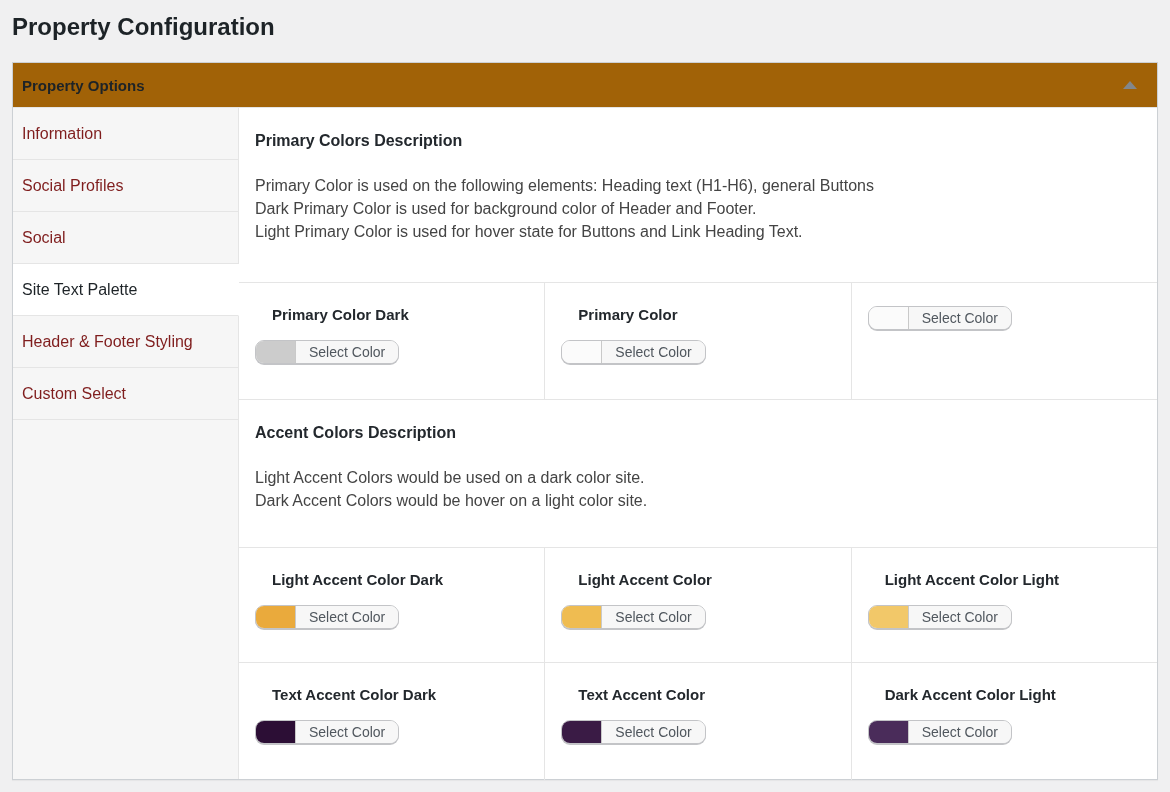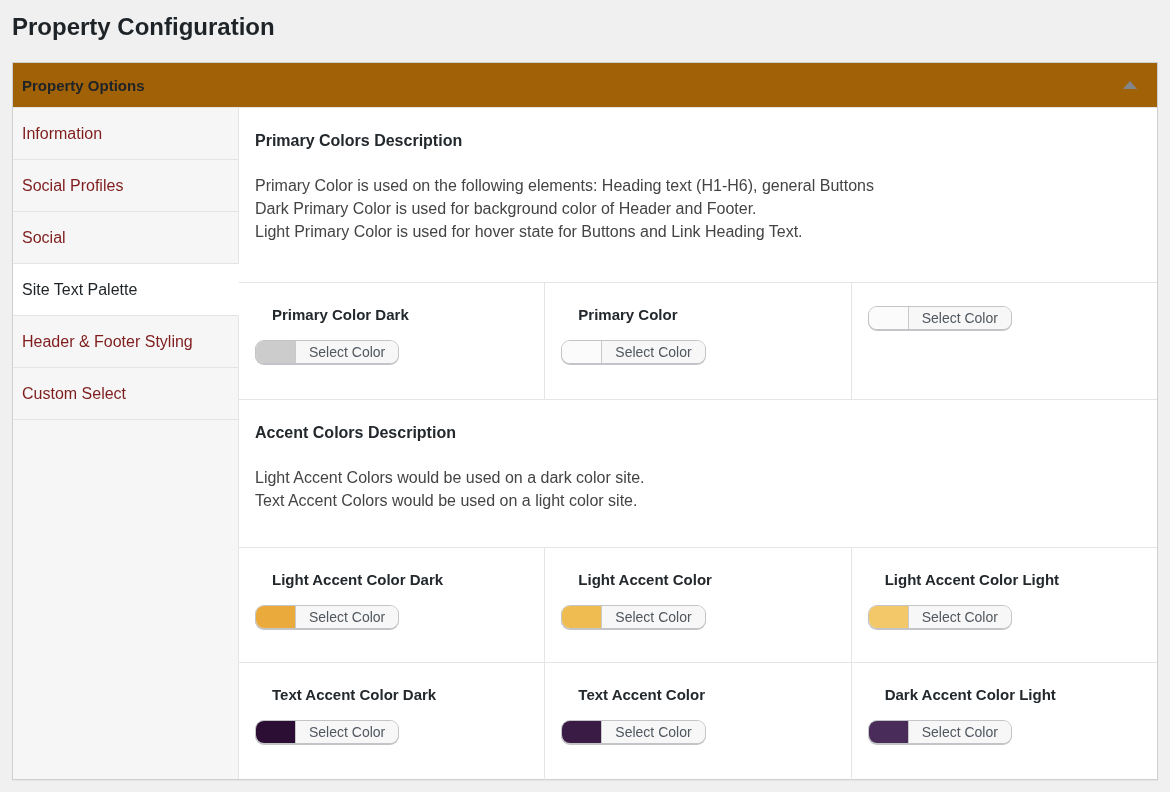--- a/index.html
+++ b/index.html
@@ -185,21 +185,21 @@
             <button class="color-button">
               <span class="color-swatch" style="background-color: rgb(251, 251, 251);"></span>
               <span class="color-button-text">Select Color</span>
             </button>
           </div>
         </div>
 
         <div class="desc-row accent">
           <h3 class="section-heading">Accent Colors Description</h3>
           <p class="desc-line">Light Accent Colors would be used on a dark color site.</p>
-          <p class="desc-line">Text Accent Colors would be used on a light color site.</p>
+          <p class="desc-line">Dark Accent Colors would be hover on a light color site.</p>
         </div>
 
         <div class="fields-row r4">
           <div class="field-cell">
             <h4 class="field-label">Light Accent Color Dark</h4>
             <button class="color-button">
               <span class="color-swatch" style="background-color: rgb(234, 170, 60);"></span>
               <span class="color-button-text">Select Color</span>
             </button>
           </div>

